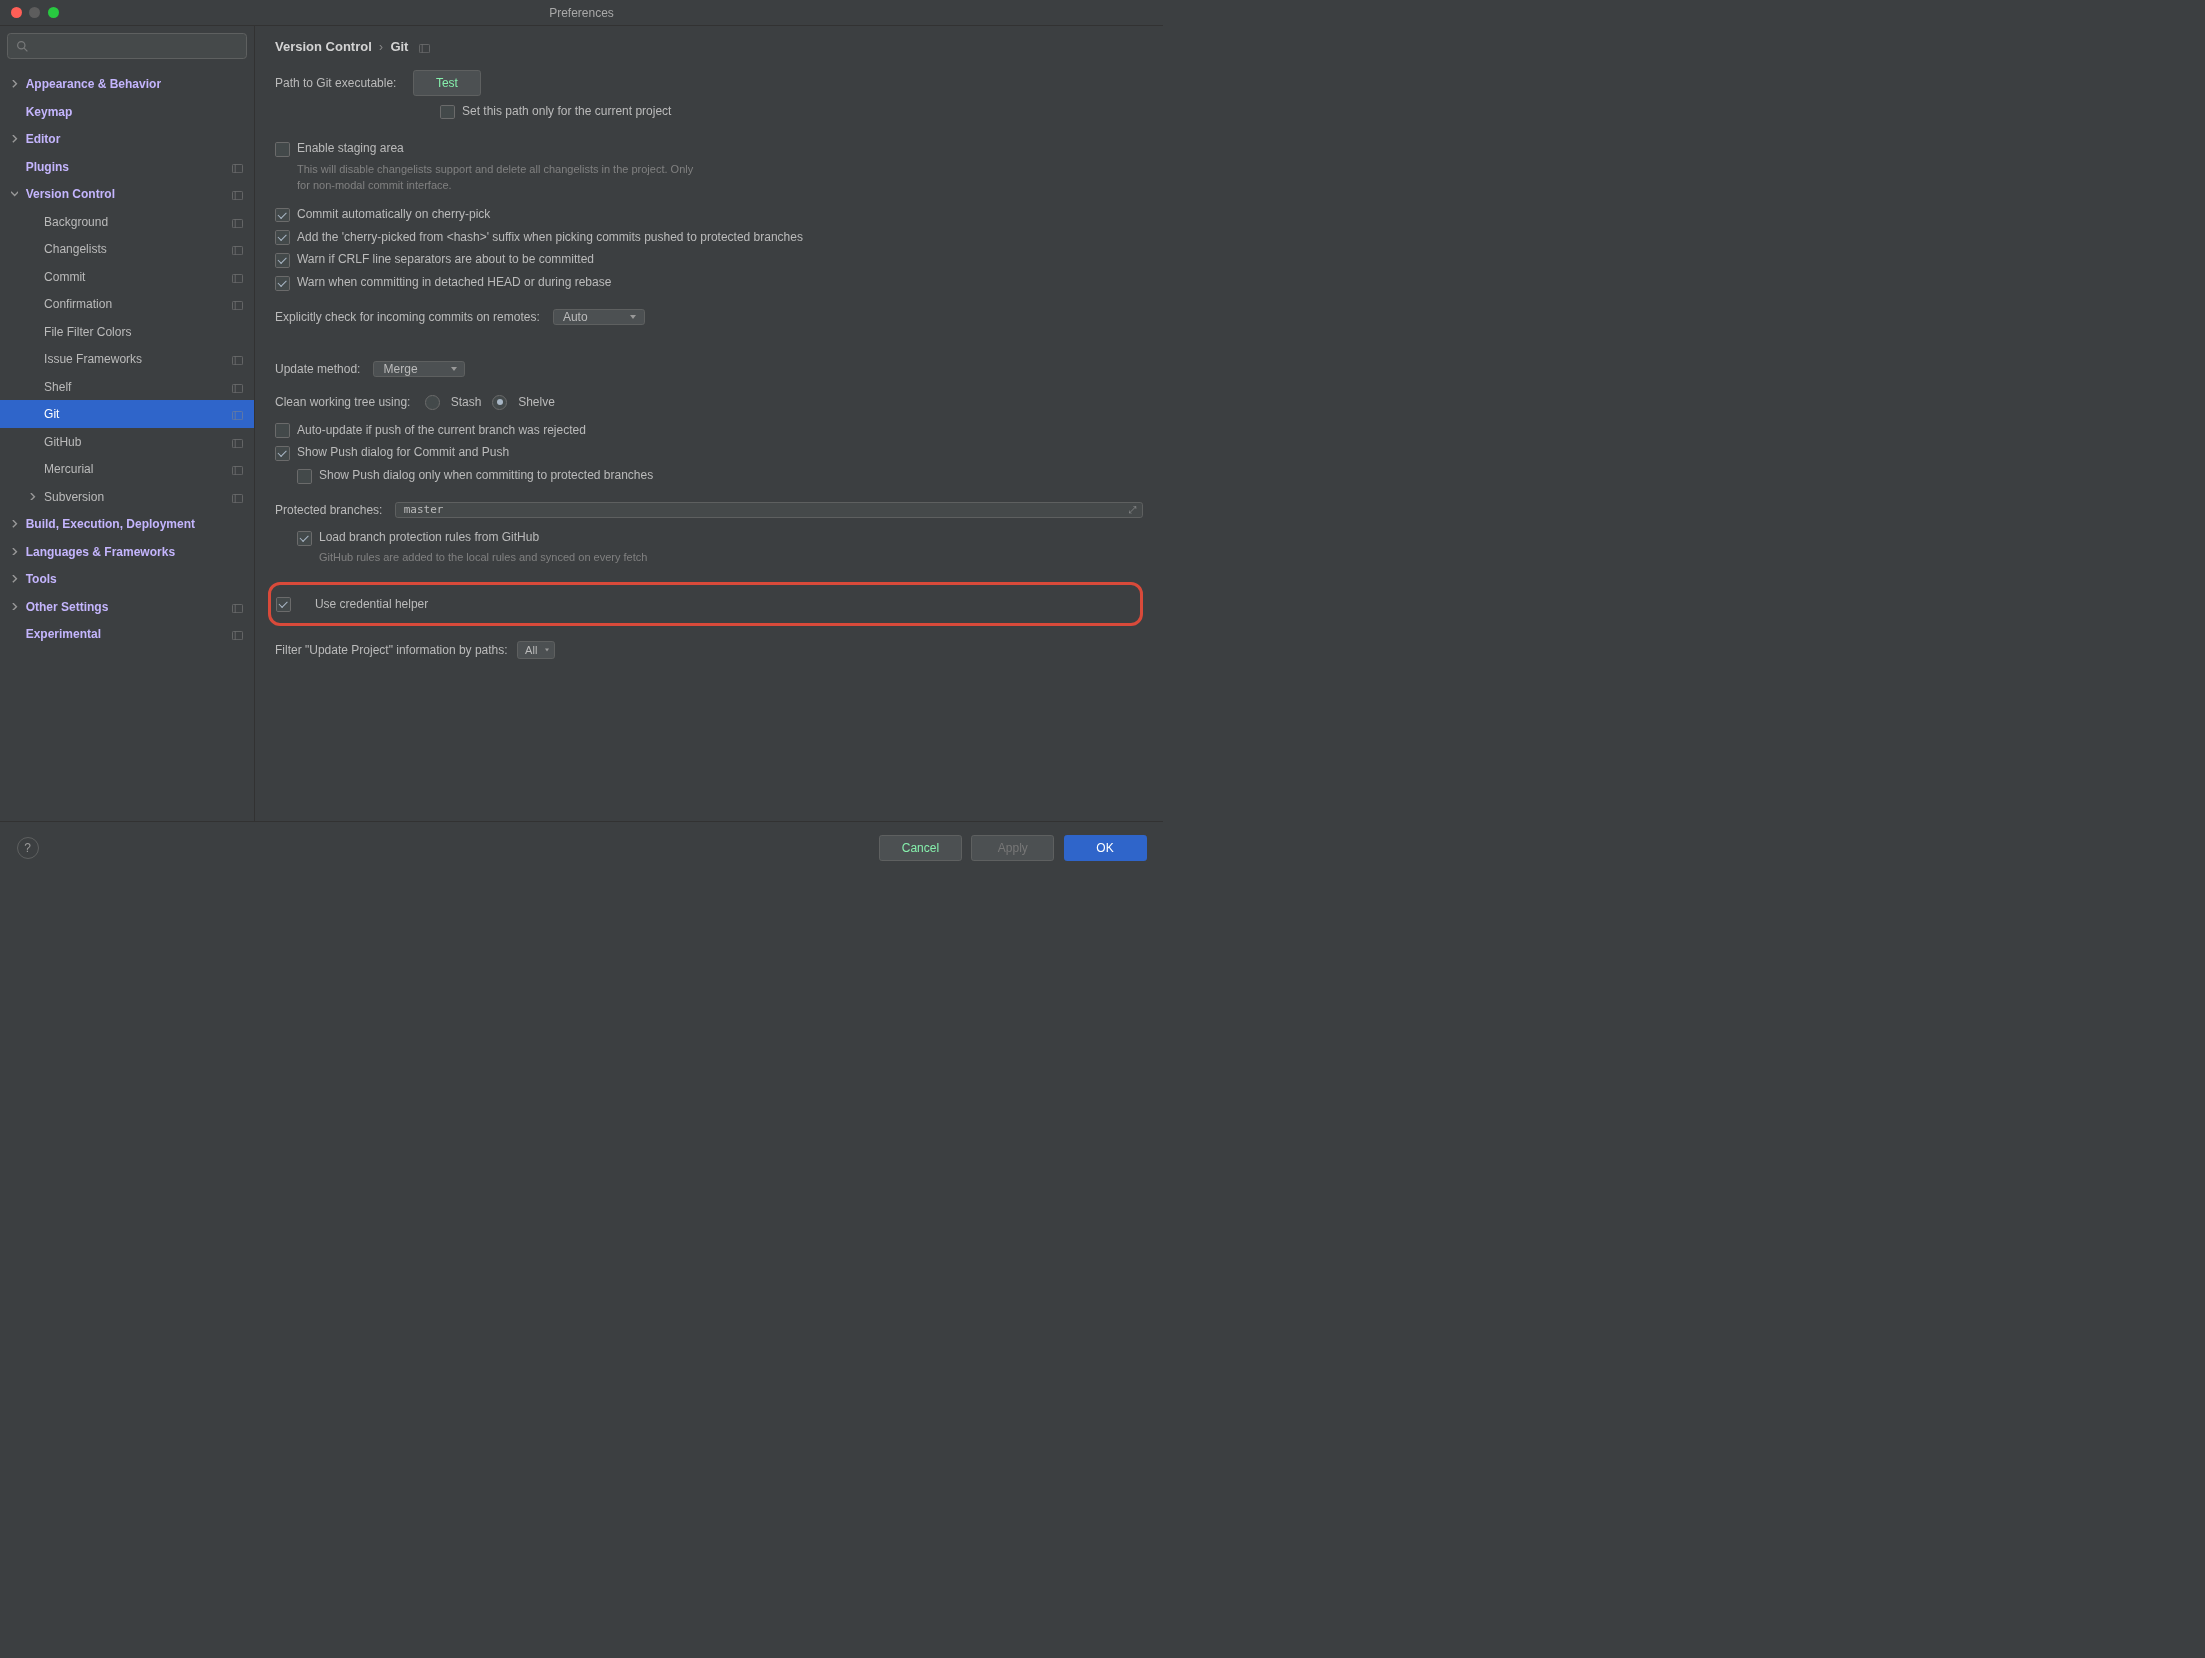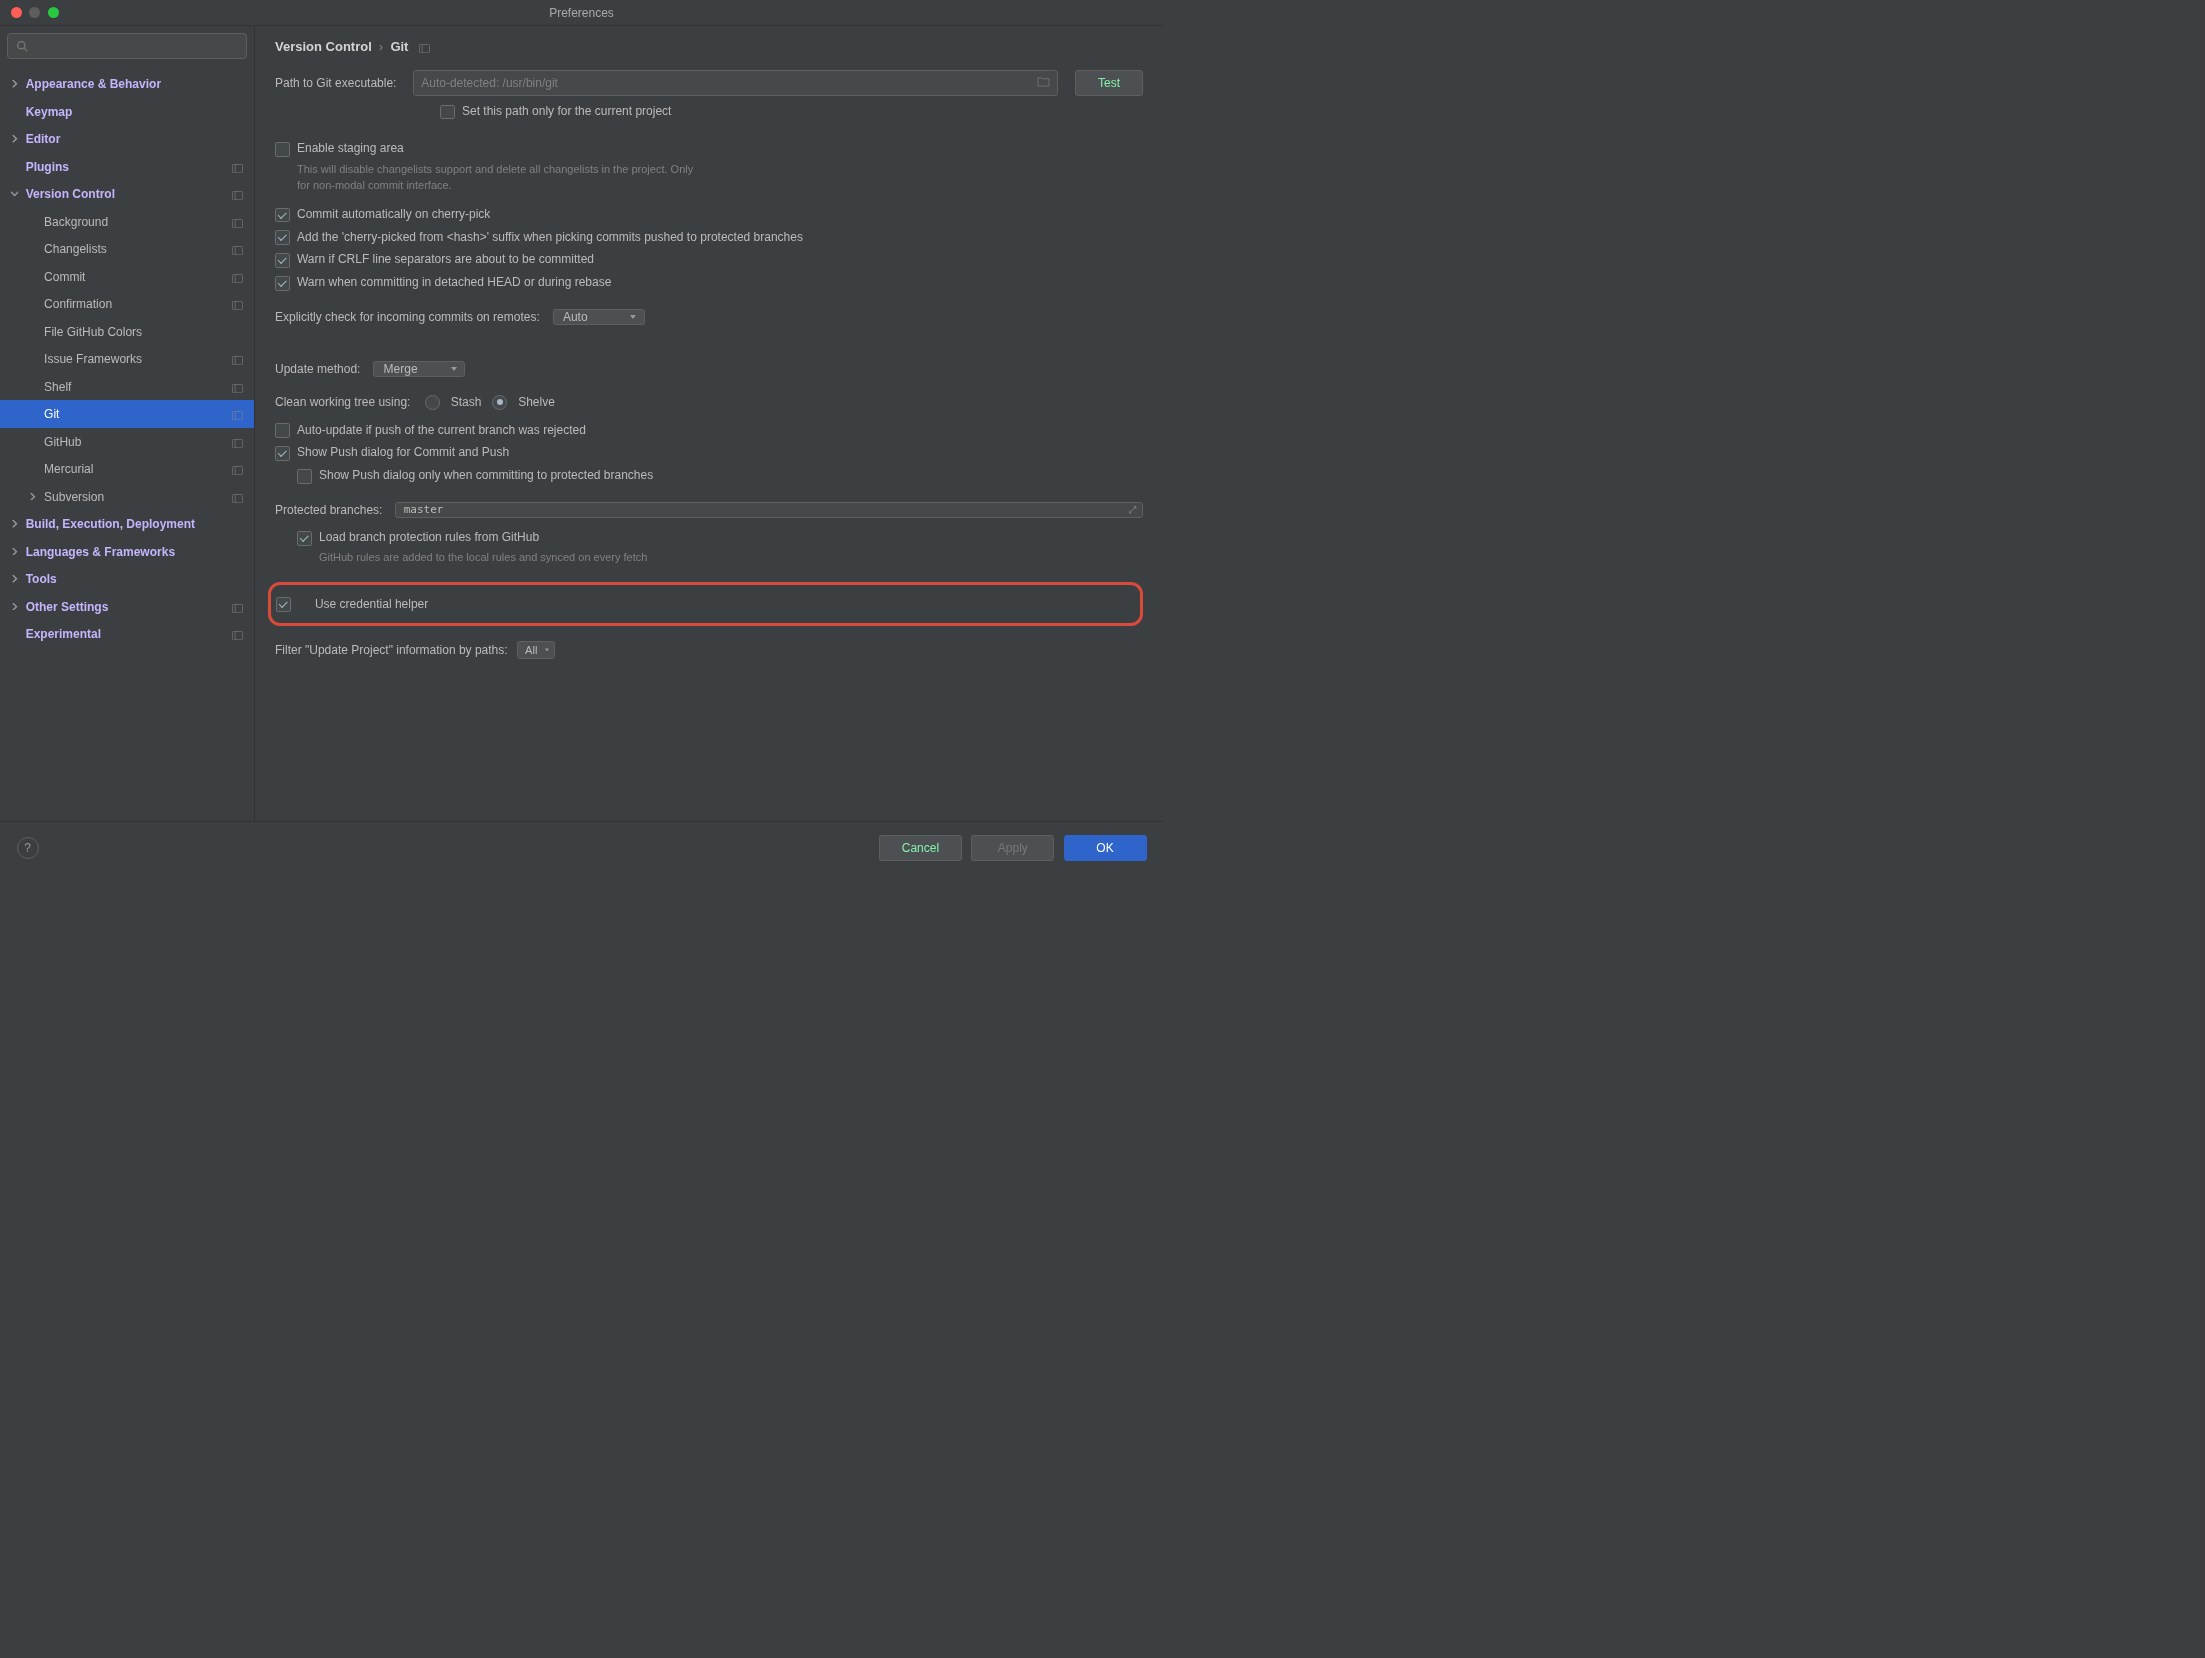--- a/index.html
+++ b/index.html
@@ -360,21 +360,21 @@
           <span class="spacer"></span>
           <span class="tree-label">Confirmation</span>
           <span class="proj-icon"><svg class="proj-svg" viewBox="0 0 12 10">
               <rect x="0.5" y="0.5" width="11" height="9" rx="1" fill="none" stroke="#888"></rect>
               <line x1="3.5" y1="0" x2="3.5" y2="10" stroke="#888"></line>
             </svg></span>
         </div>
         <div class="tree-row">
           <span class="spacer"></span>
           <span class="spacer"></span>
-          <span class="tree-label">File GitHub Colors</span>
+          <span class="tree-label">File Filter Colors</span>
         </div>
         <div class="tree-row">
           <span class="spacer"></span>
           <span class="spacer"></span>
           <span class="tree-label">Issue Frameworks</span>
           <span class="proj-icon"><svg class="proj-svg" viewBox="0 0 12 10">
               <rect x="0.5" y="0.5" width="11" height="9" rx="1" fill="none" stroke="#888"></rect>
               <line x1="3.5" y1="0" x2="3.5" y2="10" stroke="#888"></line>
             </svg></span>
         </div>
@@ -483,28 +483,20 @@
         <svg class="proj-svg" viewBox="0 0 12 10">
             <rect x="0.5" y="0.5" width="11" height="9" rx="1" fill="none" stroke="#888"></rect>
             <line x1="3.5" y1="0" x2="3.5" y2="10" stroke="#888"></line>
           </svg>
       </span>
     </div>
 
     <div class="content">
       <div class="inpath-row">
         <span class="lbl">Path to Git executable:</span>
-        <div class="textfield">
-          <span>Auto-detected: /usr/bin/git</span>
-          <span class="folder-icon">
-            <svg width="13" height="11" viewBox="0 0 14 12">
-                <path d="M1 2h4l1 1h7v8H1z" fill="none" stroke="#999"></path>
-              </svg>
-          </span>
-        </div>
         <div class="btn">Test</div>
       </div>
 
       <div class="check-row tight" style="margin-left:165px;">
         <div class="checkbox"></div>
         <span class="lbl">Set this path only for the current project</span>
       </div>
 
       <div class="check-row" style="margin-top:22px;">
         <div class="checkbox"></div>

